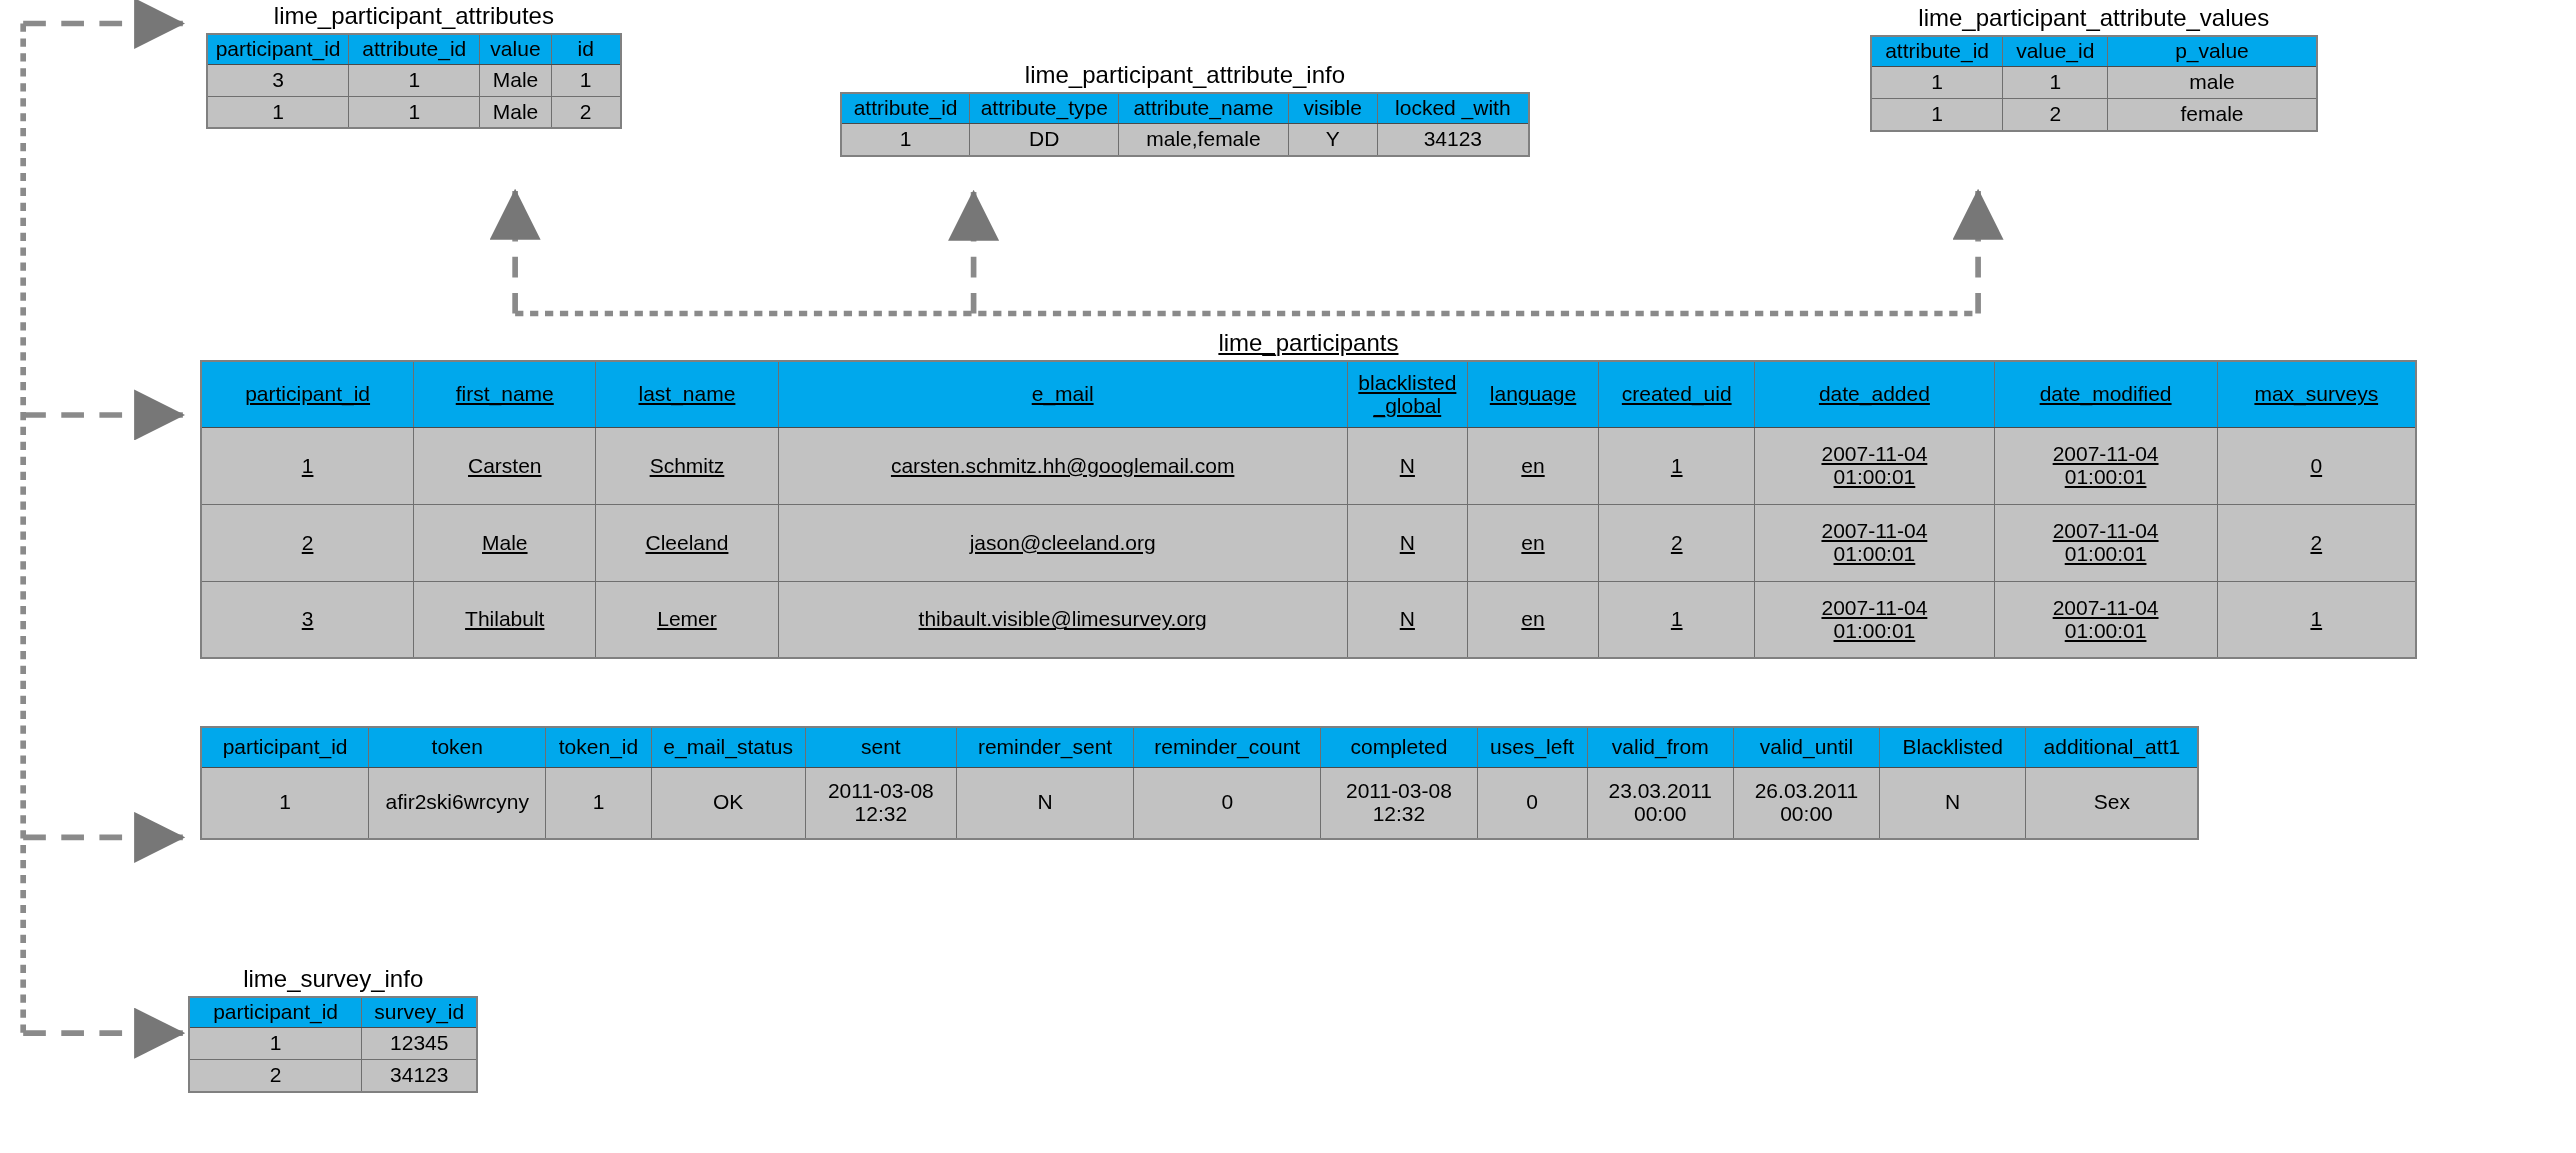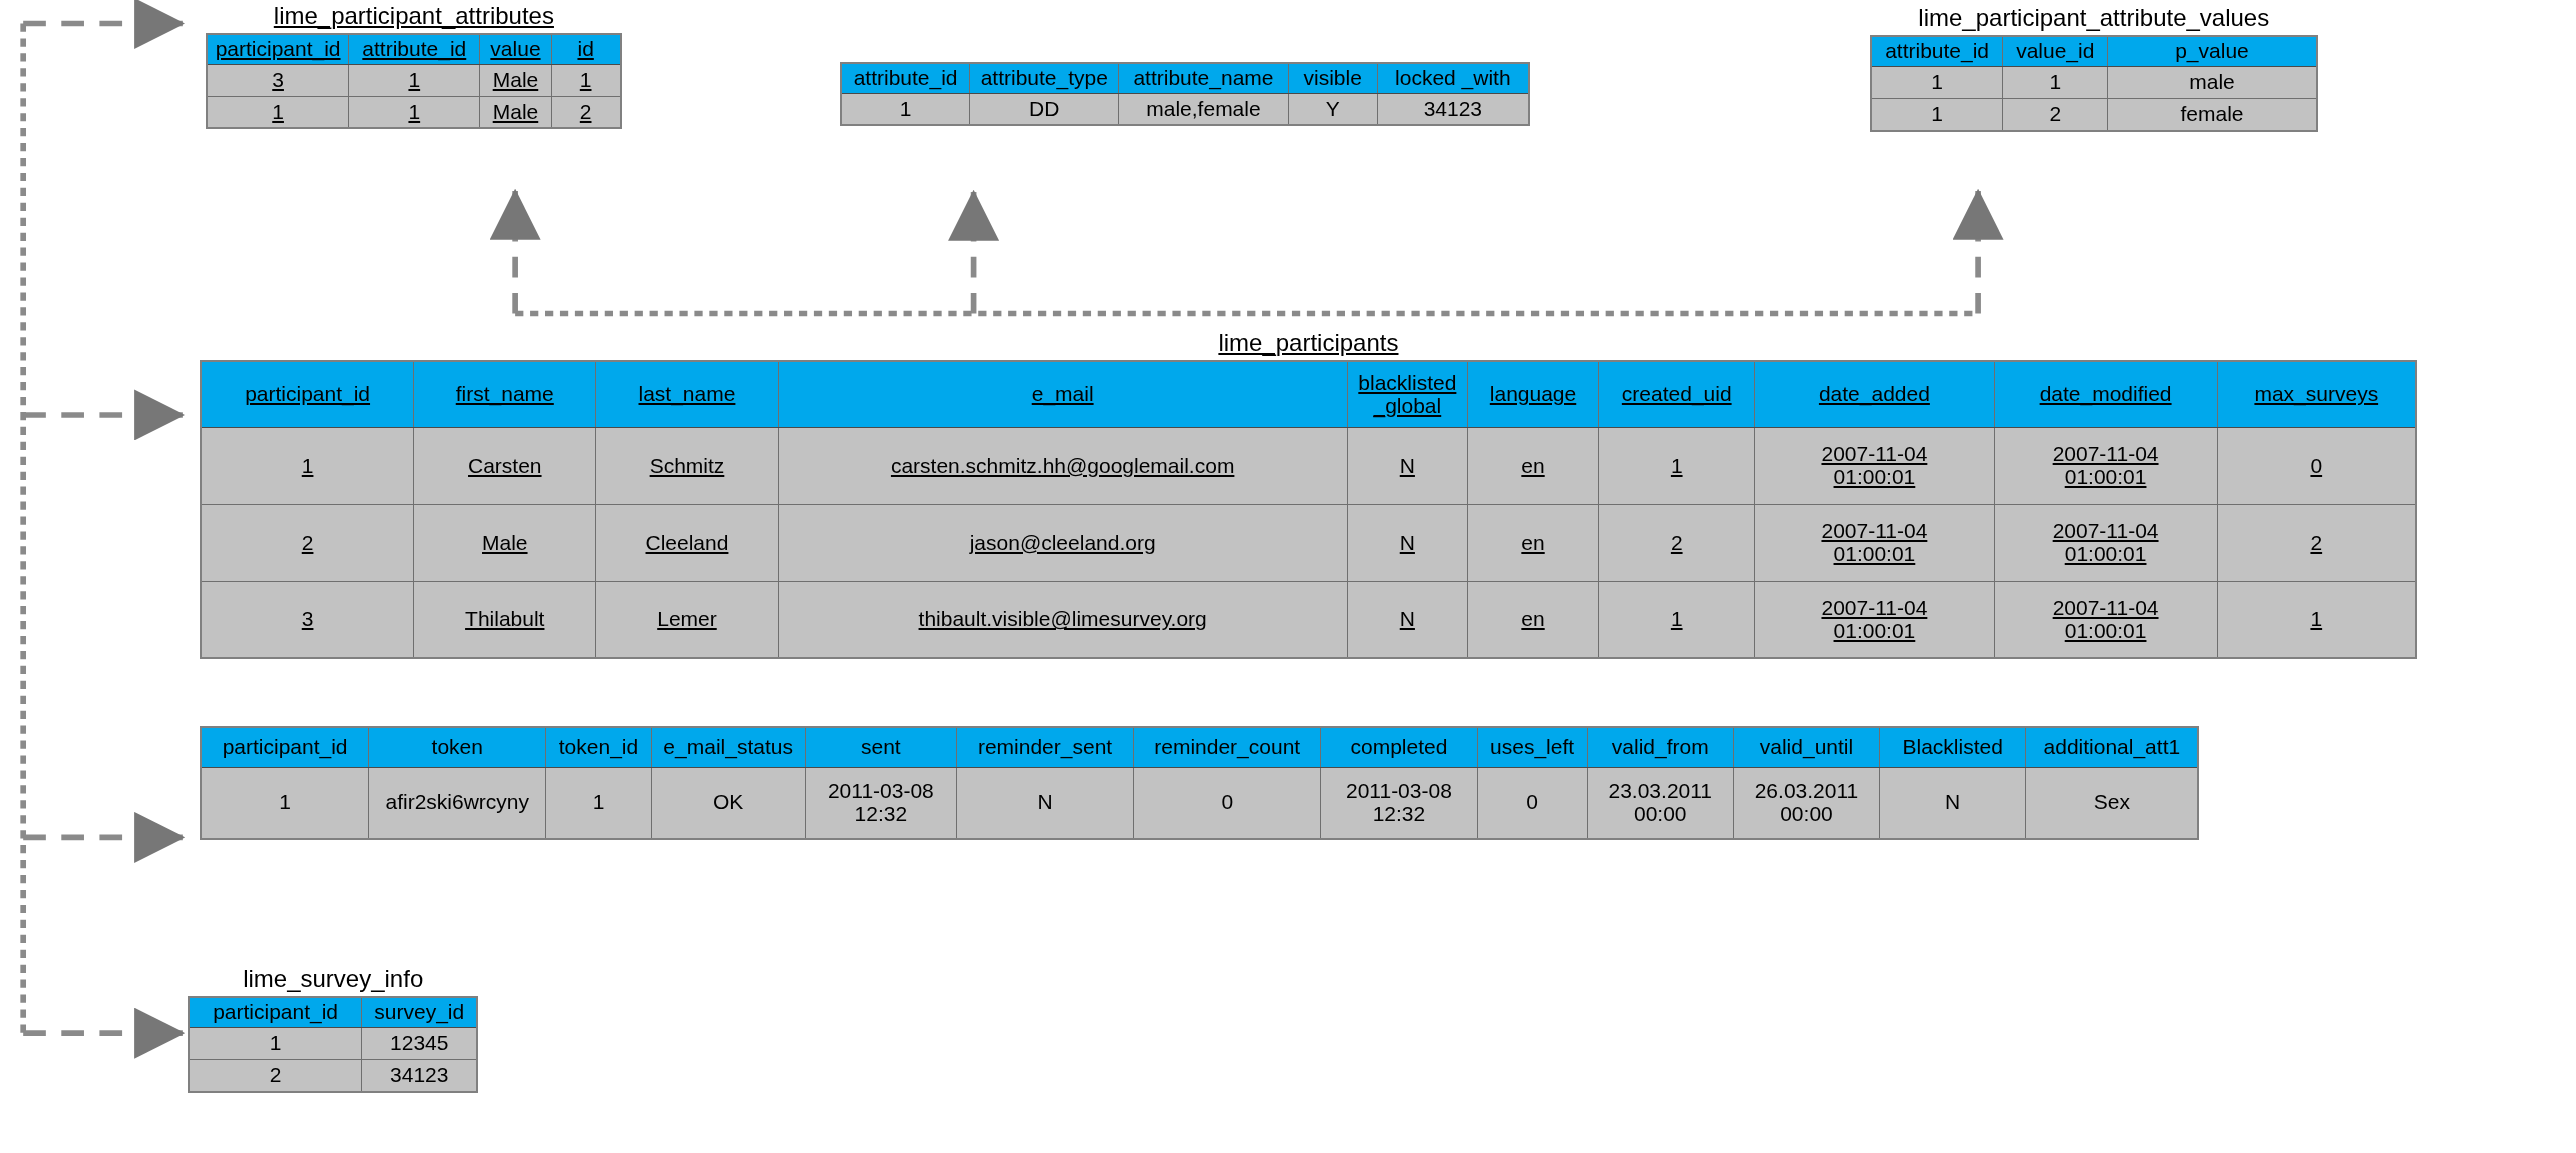--- a/index.html
+++ b/index.html
@@ -94,21 +94,21 @@
     <path d="M1000,608 L3840,608" stroke="#8a8a8a" stroke-width="11" stroke-dasharray="16,13" fill="none"></path>
 
     <path d="M1000,608 L1000,370" stroke="#8a8a8a" stroke-width="11" stroke-dasharray="40,30" fill="none" marker-end="url(#arrowU)"></path>
 
     <path d="M1890,608 L1890,372" stroke="#8a8a8a" stroke-width="11" stroke-dasharray="40,30" fill="none" marker-end="url(#arrowU)"></path>
 
     <path d="M3840,608 L3840,370" stroke="#8a8a8a" stroke-width="11" stroke-dasharray="40,30" fill="none" marker-end="url(#arrowU)"></path>
   </g>
 </svg>
 
-<div class="tbl-wrap" style="left:206px; top:2.6px;text-decoration:underline;">
+<div class="tbl-wrap" style="left:206px; top:2.6px;">
   <div class="tbl-title">lime_participant_attributes</div>
   <table class="db">
     <thead>
       <tr>
         <th style="width:134px">participant_id</th>
         <th style="width:124px">attribute_id</th>
         <th style="width:64px">value</th>
         <th style="width:62px">id</th>
       </tr>
     </thead>
@@ -123,20 +123,21 @@
         <td>1</td>
         <td>1</td>
         <td>Male</td>
         <td>2</td>
       </tr>
     </tbody>
   </table>
 </div>
 
 <div class="tbl-wrap" style="left:840px; top:62px;">
+  <div class="tbl-title">lime_participant_attribute_info</div>
   <table class="db">
     <thead>
       <tr>
         <th style="width:121px">attribute_id</th>
         <th style="width:142px">attribute_type</th>
         <th style="width:162px">attribute_name</th>
         <th style="width:82px">visible</th>
         <th style="width:144px">locked _with</th>
       </tr>
     </thead>

